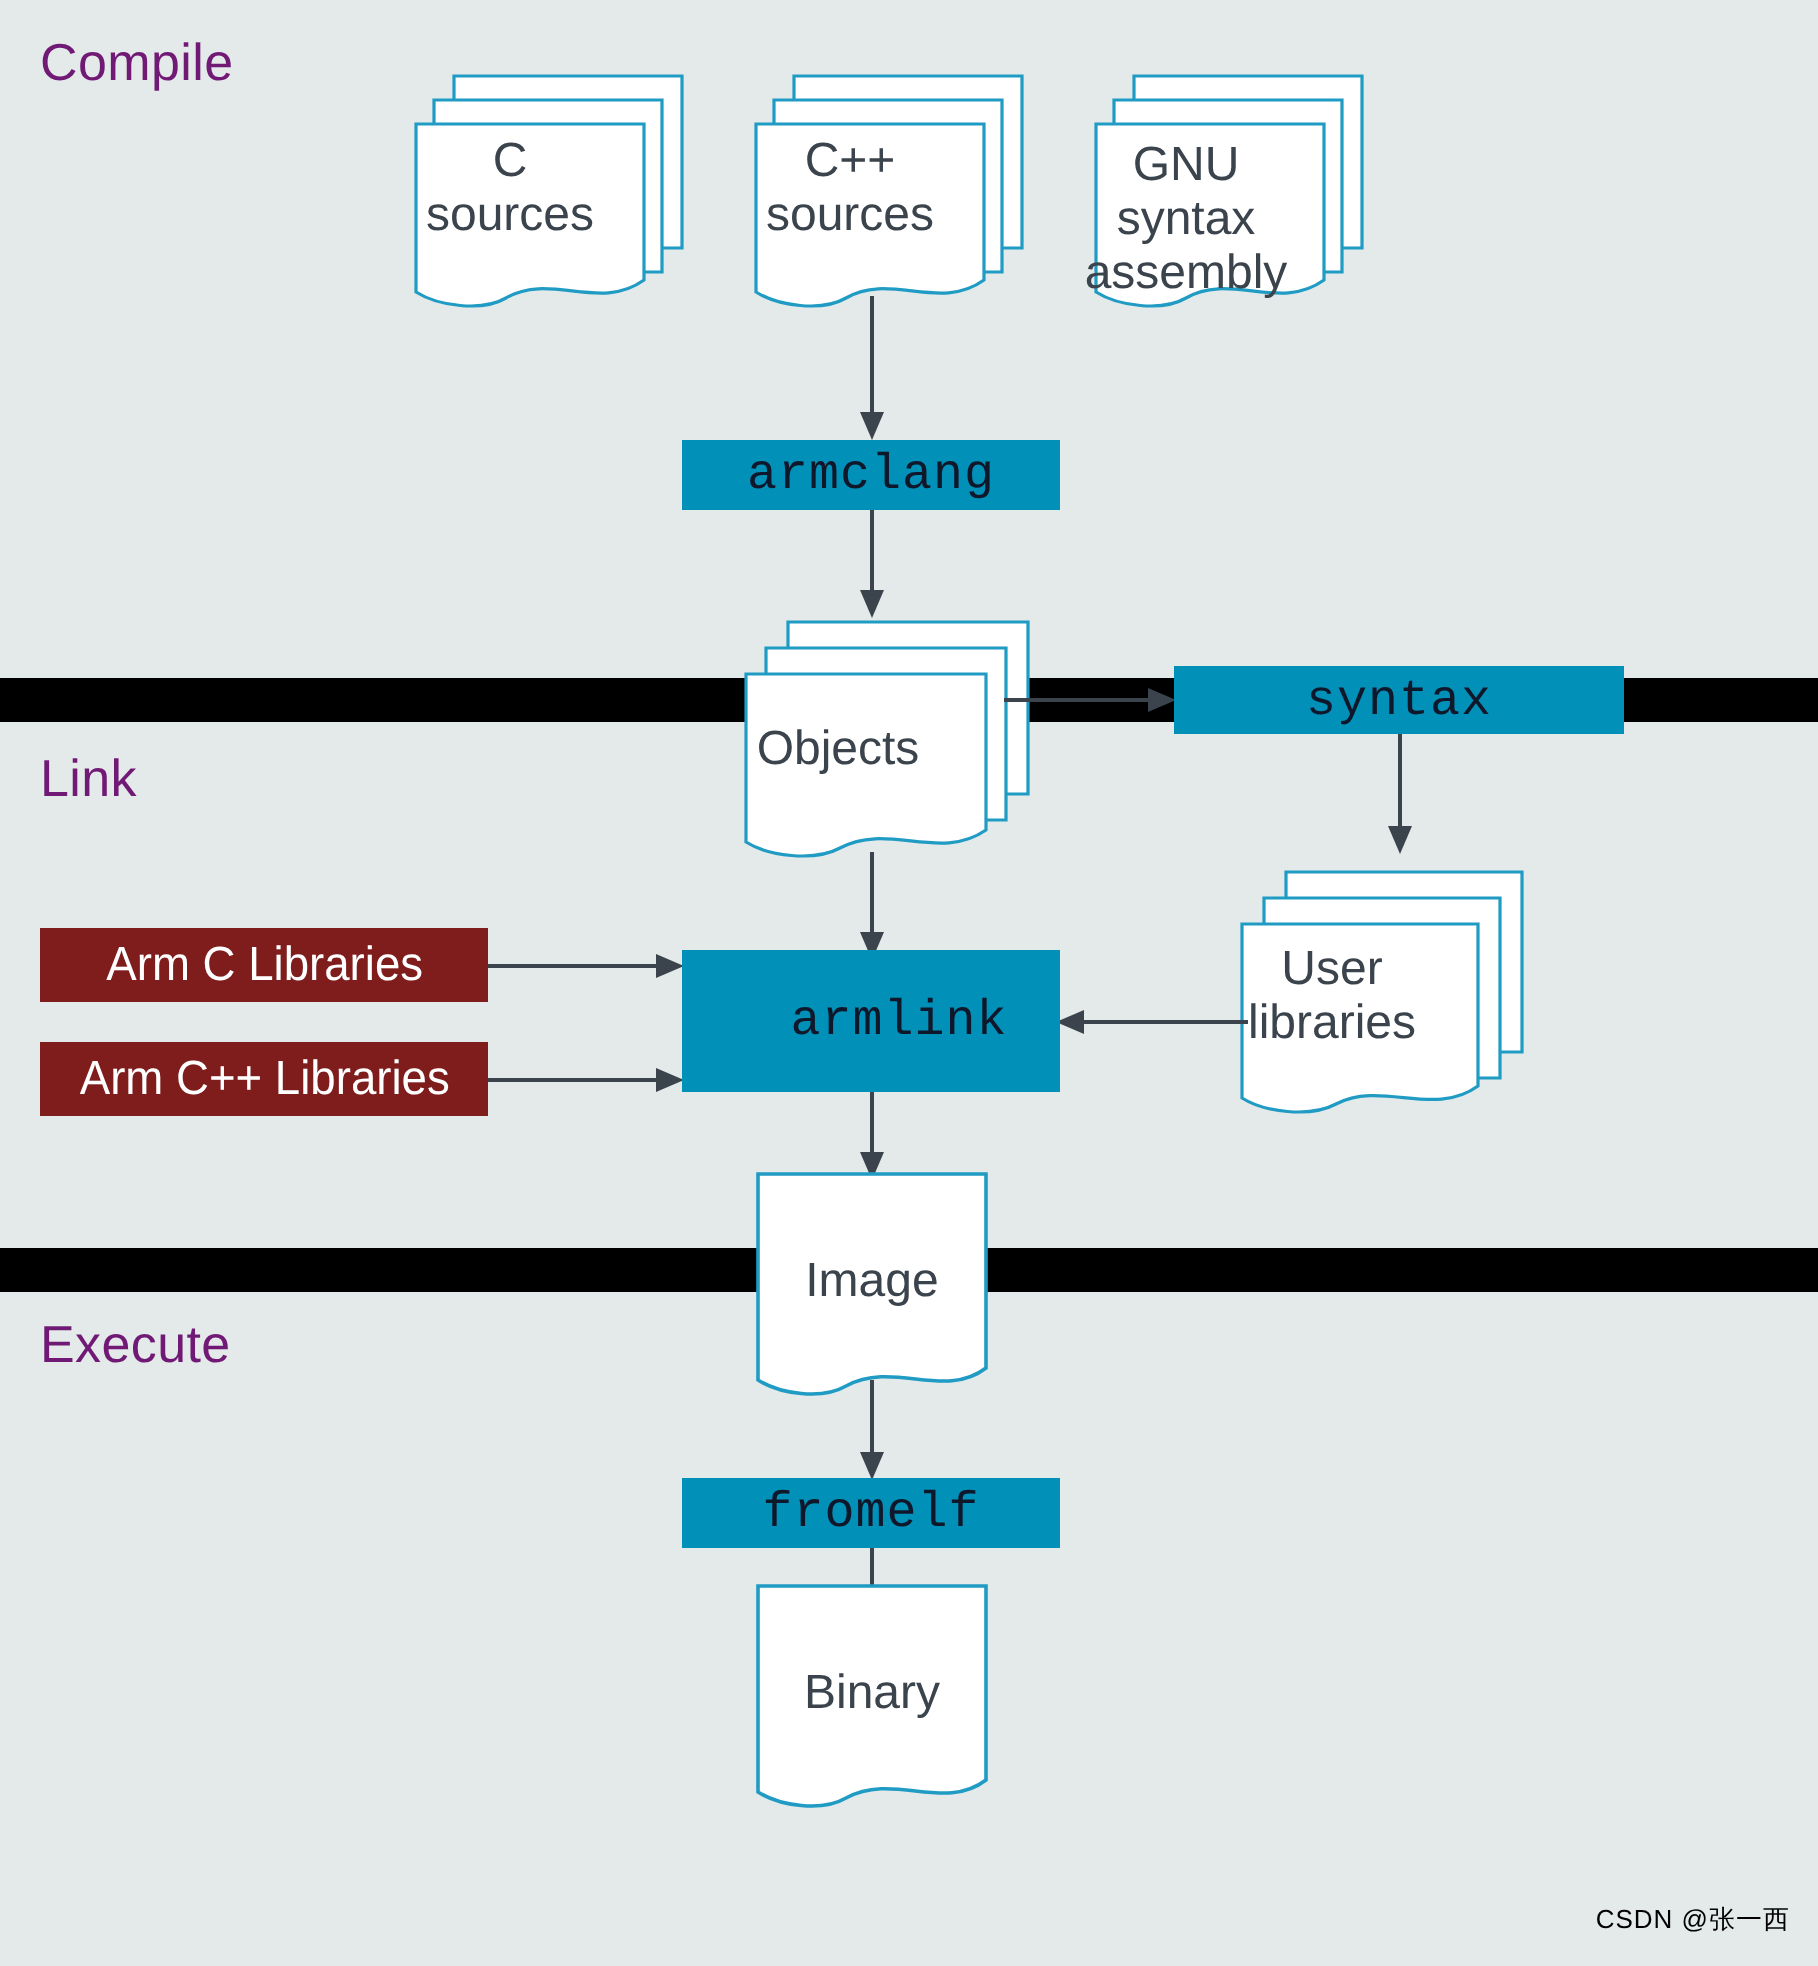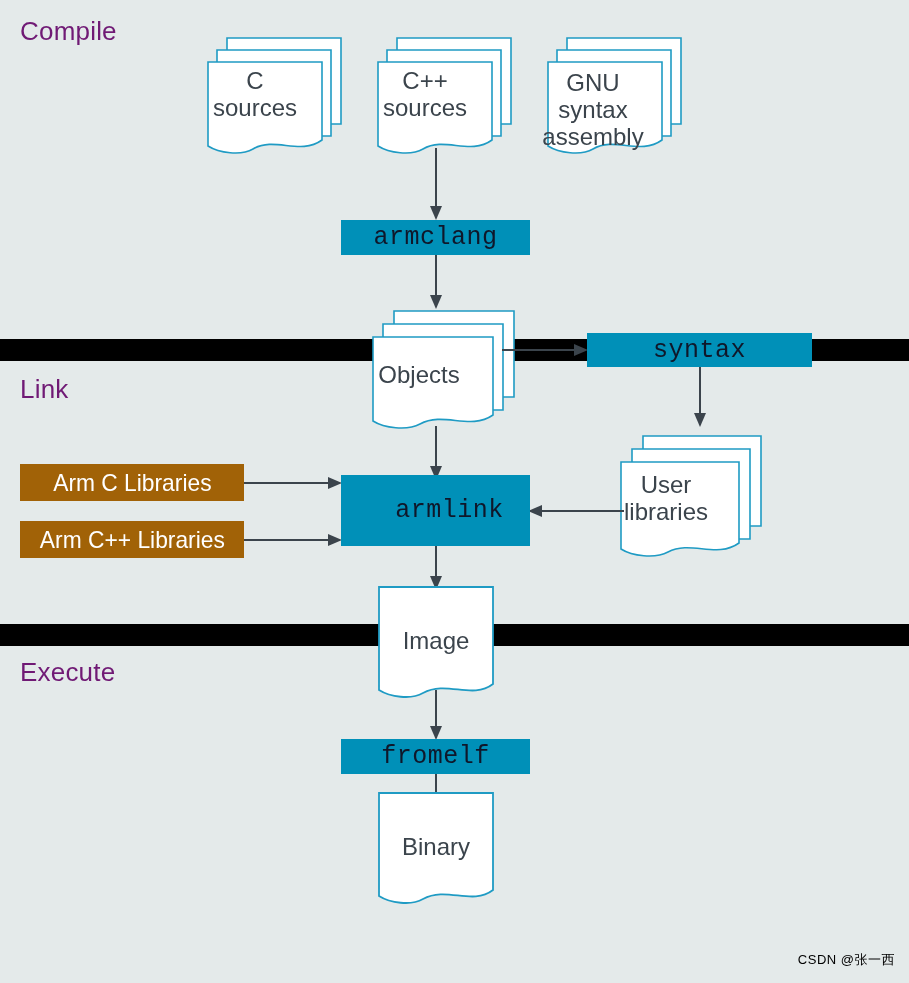--- a/index.html
+++ b/index.html
@@ -65,21 +65,21 @@
     display: flex;
     align-items: center;
     justify-content: center;
     font-family: "Liberation Mono", monospace;
     font-size: 25px;
     letter-spacing: .5px;
     box-sizing: border-box;
   }
   .libbox {
     position: absolute;
-    background: #a16207;
+    background: #7f1d1d;
     color: #ffffff;
     display: flex;
     align-items: center;
     justify-content: center;
     font-family: "Liberation Sans", sans-serif;
     font-size: 24px;
     box-sizing: border-box;
     white-space: nowrap;
   }
   .libbox span { transform: scaleX(.95); display:inline-block; }

